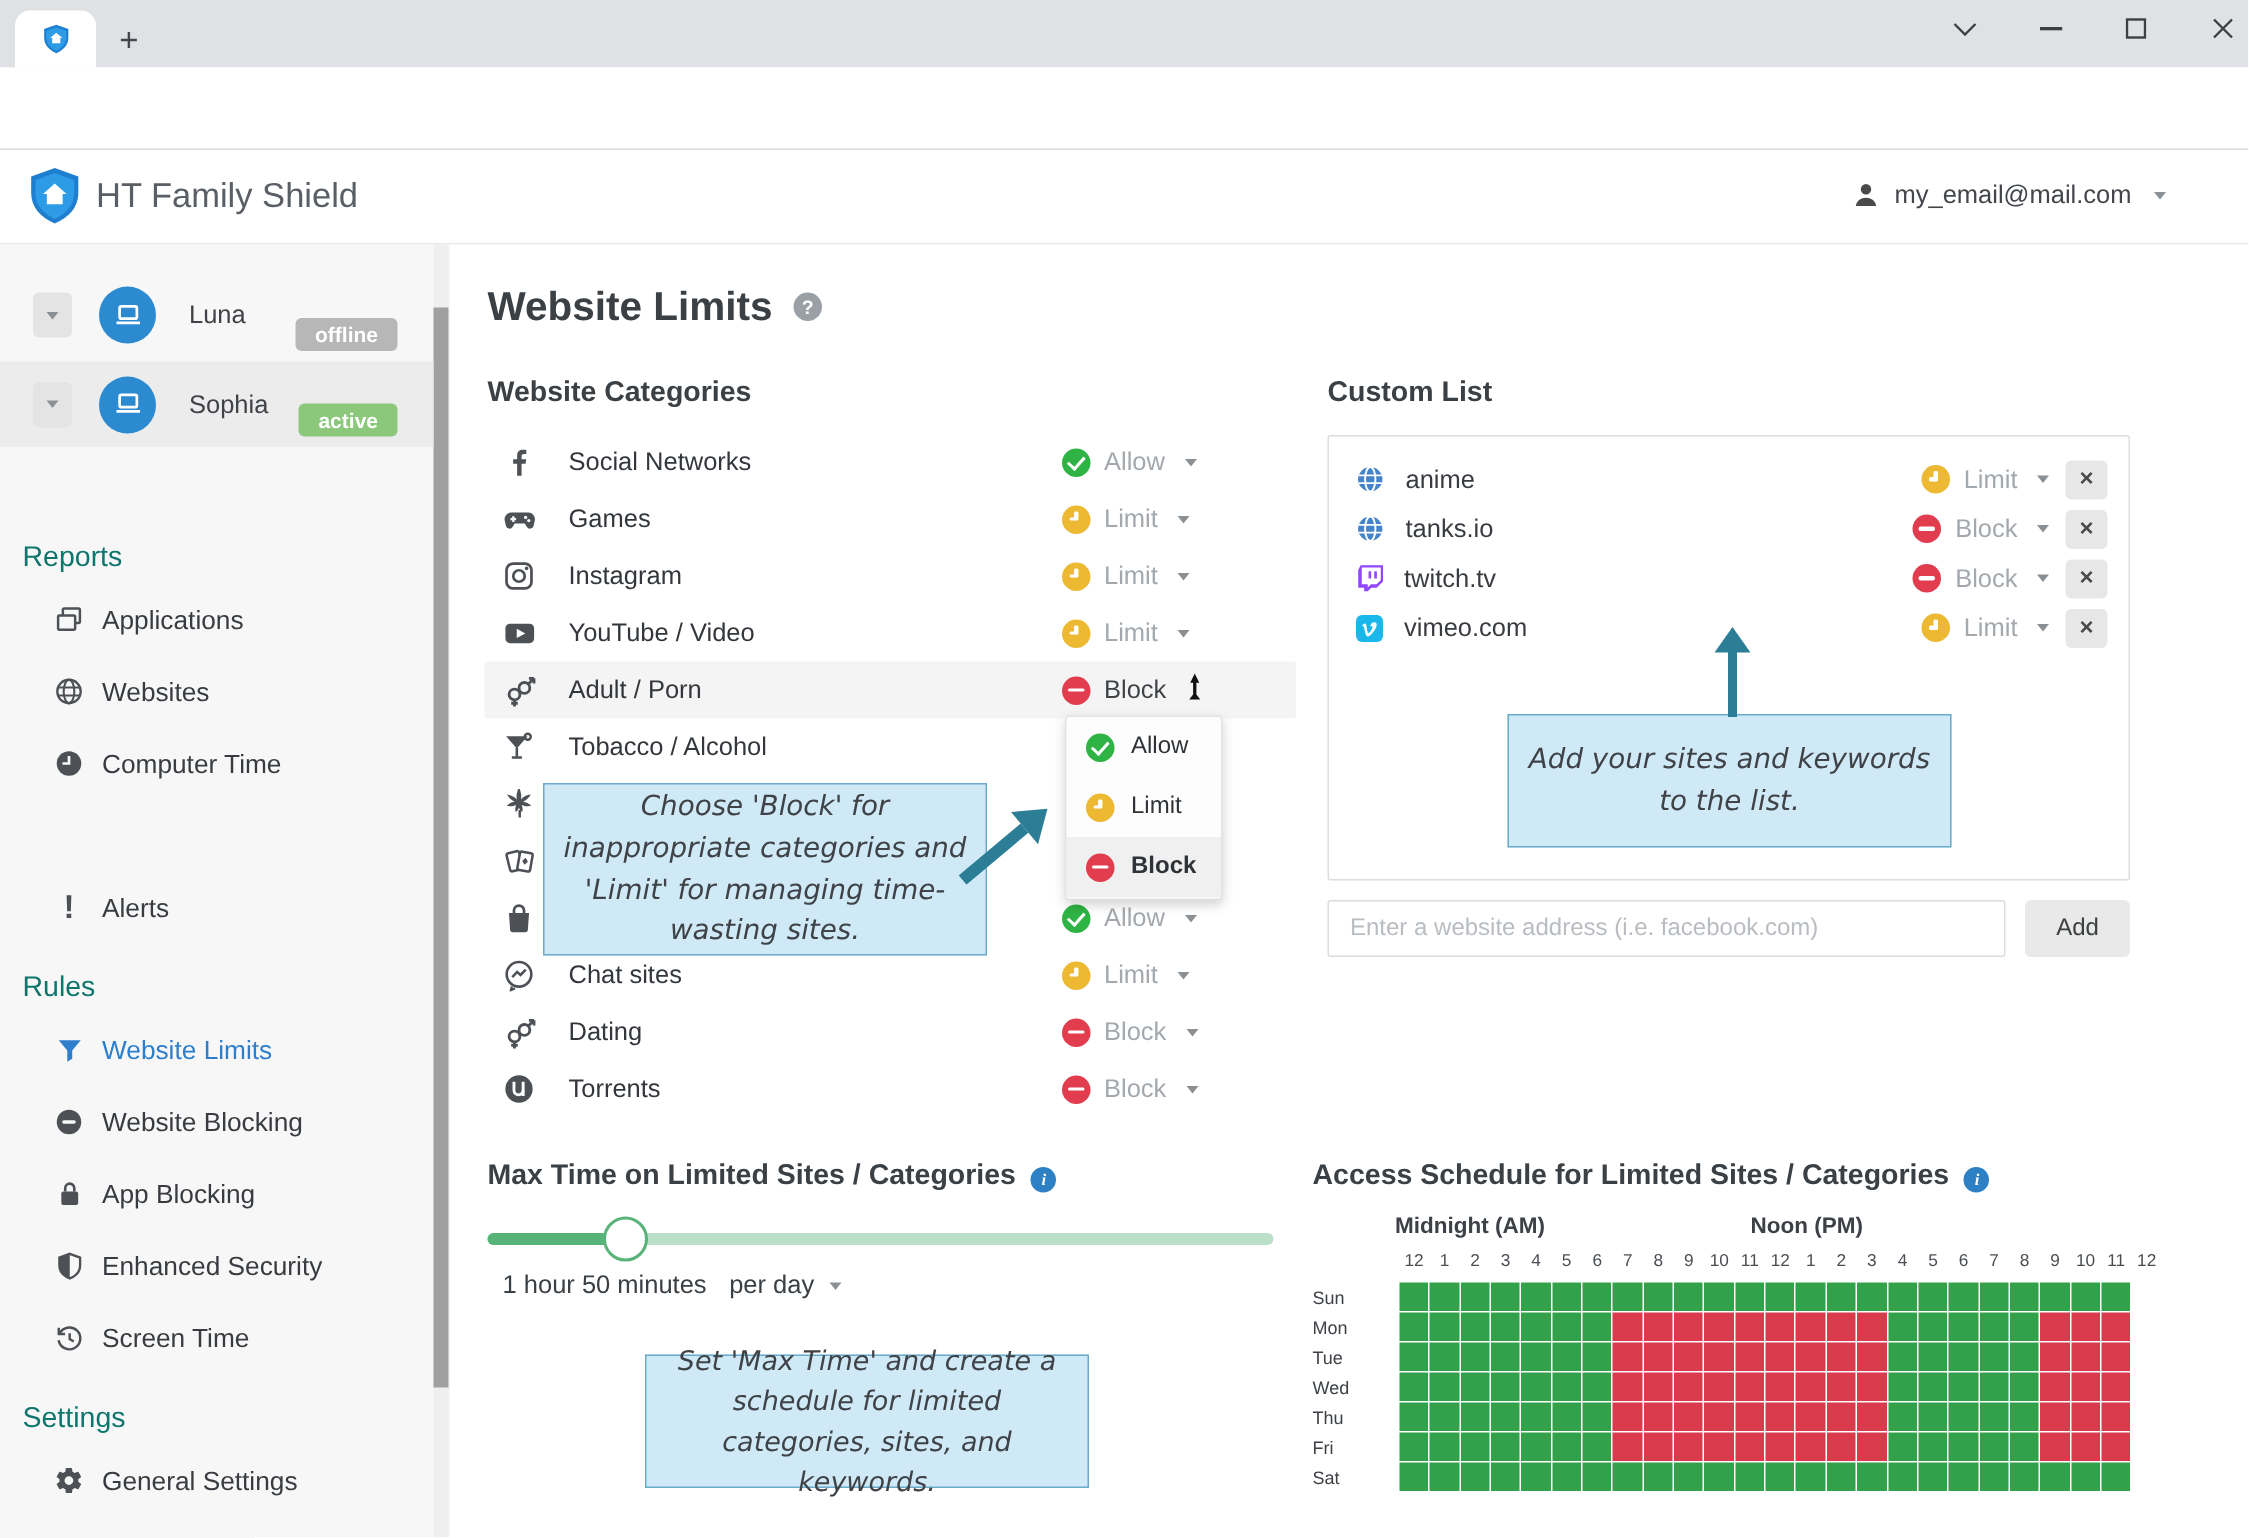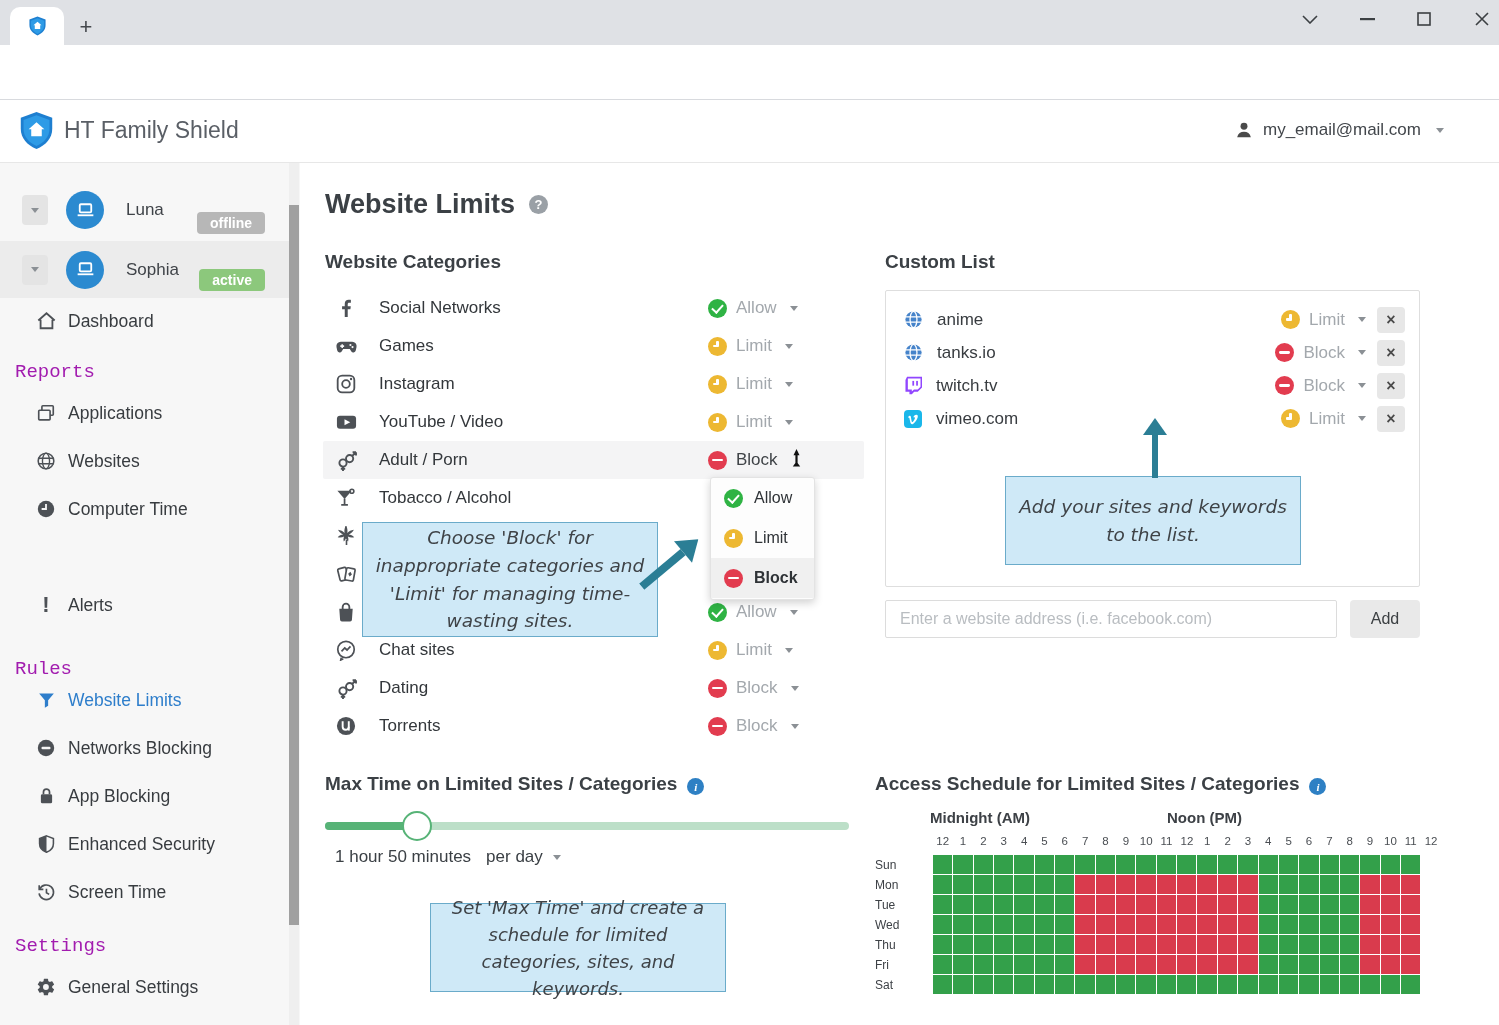--- a/index.html
+++ b/index.html
@@ -44,21 +44,21 @@
     display:flex;align-items:center;justify-content:center;flex:none;}
   .pname{margin-left:22px;font-size:17px;color:#3f4348;}
   .badge{position:absolute;right:24px;bottom:7px;padding:3px 13px;border-radius:4px;
     color:#fff;font-size:14px;font-weight:700;}
   .badge-offline{background:#b7b7b7;}
   .badge-active{background:#8cc87c;}
   .nav-item{position:absolute;left:0;width:289px;height:48px;display:flex;align-items:center;
     box-sizing:border-box;padding-left:35px;gap:11px;font-size:17.5px;color:#383c40;font-weight:500;cursor:pointer;}
   .nav-item .nico{width:22px;display:flex;justify-content:center;flex:none;}
   .nav-head{position:absolute;left:15px;width:270px;height:34px;display:flex;align-items:center;
-    font-size:19px;color:#a21caf;font-family:Liberation Mono, monospace;}
+    font-size:19px;color:#0f766e;}
   .nav-active{color:#2e7ecb;}
 
   
   .main{position:absolute;left:300px;top:163px;width:1199px;height:862px;background:#fff;}
   .page-title{position:absolute;left:25px;top:26px;font-size:27px;font-weight:600;color:#3b4045;
     display:flex;align-items:center;gap:14px;}
   .help-ic{width:19px;height:19px;border-radius:50%;background:#9aa0a6;color:#fff;font-size:13px;
     font-weight:700;display:flex;align-items:center;justify-content:center;}
   .sec-head{position:absolute;font-size:19px;font-weight:600;color:#3b4045;display:flex;align-items:flex-end;gap:10px;}
   .info-ic{width:17px;height:17px;border-radius:50%;background:#2e80c4;color:#fff;font-size:11px;
@@ -283,28 +283,20 @@
       <span class="pavatar">
         <svg width="23" height="23" viewBox="0 0 24 24">
             <rect x="6" y="5.5" width="12" height="8.5" rx="1.2" fill="none" stroke="#fff" stroke-width="1.9"></rect>
             <path d="M3.8 17h16.4" stroke="#fff" stroke-width="1.9"></path>
           </svg>
       </span>
       <span class="pname">Luna</span>
       <span class="badge badge-offline">offline</span>
     </div>
 
-    <div class="nav-item" style="top:134px">
-      <span class="nico">
-        <svg width="21" height="20" viewBox="0 0 23 22">
-            <path d="M2.5 10.5 11.5 2.5l9 8M5 9.5v9.5h13V9.5" fill="none" stroke="#4d5156" stroke-width="2"></path>
-          </svg>
-      </span>
-      <span>Dashboard</span>
-    </div>
 
     <div class="nav-head" style="top:192px">Reports</div>
     <div class="nav-item" style="top:226px">
       <span class="nico">
         <svg width="20" height="20" viewBox="0 0 22 22">
             <rect x="6.5" y="3" width="12.5" height="10.5" rx="1" fill="none" stroke="#4d5156" stroke-width="1.8"></rect>
             <rect x="3" y="8" width="12.5" height="10.5" rx="1" fill="#f7f7f7" stroke="#4d5156" stroke-width="1.8"></rect>
           </svg>
       </span>
       <span>Applications</span>
@@ -326,37 +318,37 @@
             <path d="M11 5.5V11H6.2" fill="none" stroke="#f7f7f7" stroke-width="2"></path>
           </svg>
       </span>
       <span>Computer Time</span>
     </div>
     <div class="nav-item" style="top:418px">
       <span class="nico" style="font-size:22px;font-weight:800;color:#4d5156;">!</span>
       <span>Alerts</span>
     </div>
 
-    <div class="nav-head" style="top:489px">Rules</div>
+    <div class="nav-head" style="top:479px">Rules</div>
     <div class="nav-item nav-active" style="top:513px">
       <span class="nico">
         <svg width="19" height="20" viewBox="0 0 22 22">
             <path d="M2.5 3.5h17l-6.6 7.9v6.3l-3.8 2.4v-8.7z" fill="#2e7ecb"></path>
           </svg>
       </span>
       <span>Website Limits</span>
     </div>
     <div class="nav-item" style="top:561px">
       <span class="nico">
         <svg width="20" height="20" viewBox="0 0 22 22">
             <circle cx="11" cy="11" r="9" fill="#4d5156"></circle>
             <rect x="6" y="9.7" width="10" height="2.6" rx="1.3" fill="#f7f7f7"></rect>
           </svg>
       </span>
-      <span>Networks Blocking</span>
+      <span>Website Blocking</span>
     </div>
     <div class="nav-item" style="top:609px">
       <span class="nico">
         <svg width="19" height="20" viewBox="0 0 22 23">
             <rect x="4.5" y="9.5" width="13" height="10.5" rx="1.6" fill="#4d5156"></rect>
             <path d="M7.5 9.5V7a3.5 3.5 0 0 1 7 0v2.5" fill="none" stroke="#4d5156" stroke-width="2"></path>
           </svg>
       </span>
       <span>App Blocking</span>
     </div>

